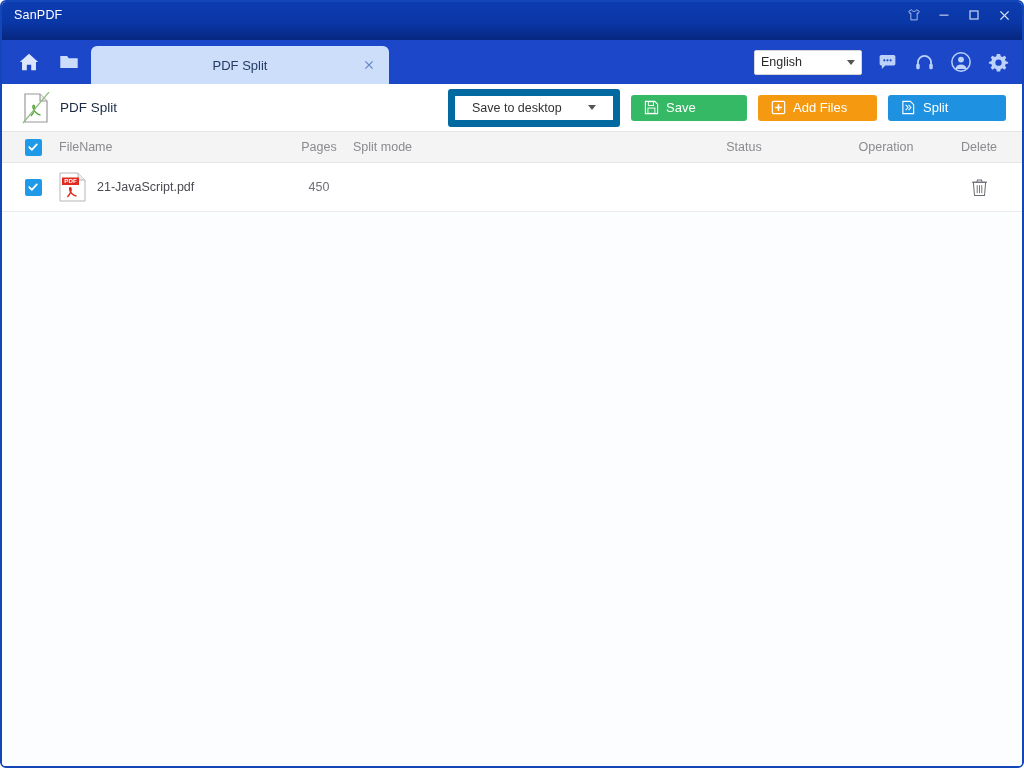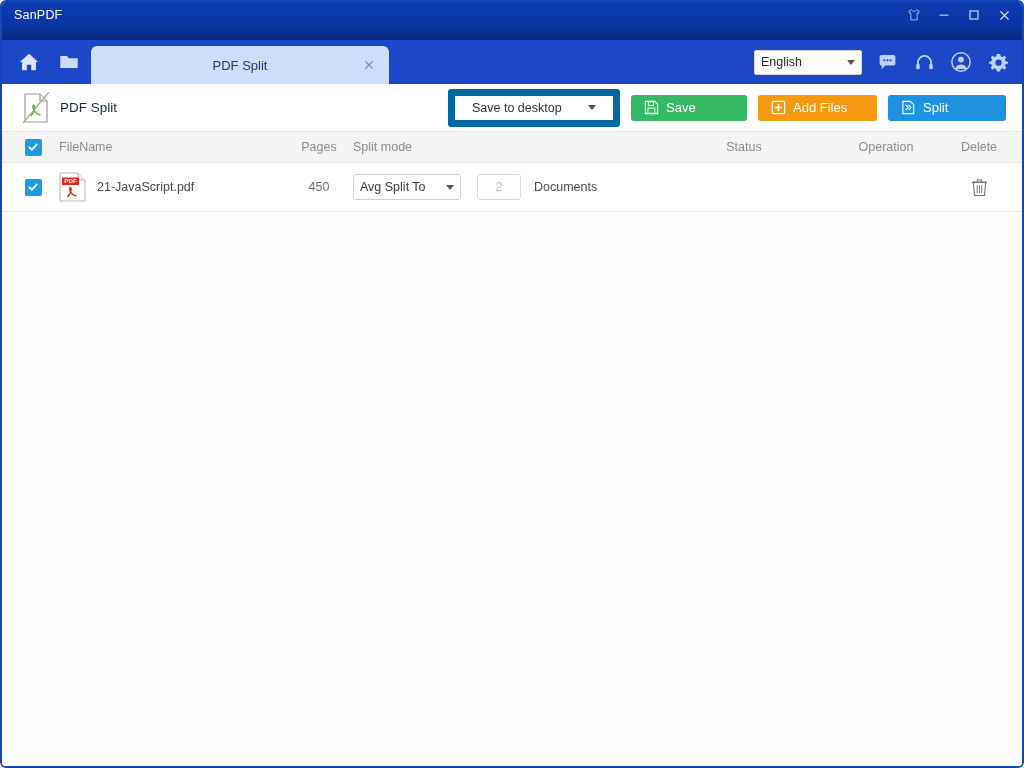--- a/index.html
+++ b/index.html
@@ -543,32 +543,20 @@
             <rect x="3" y="5.5" width="17" height="7.5" fill="#e02b20"></rect>
             <text x="11.5" y="11.4" font-family="Liberation Sans, sans-serif" font-size="6.2" font-weight="bold" fill="#ffffff" text-anchor="middle">PDF</text>
             <path d="M8.5 25 C11 22 12.5 18.5 12 16.5 C11.6 15 10.3 15.4 10.7 17.6 C11.2 20.4 14 23.5 17.5 24" fill="none" stroke="#e02b20" stroke-width="1.5"></path>
           </svg>
           <span class="file-name">21-JavaScript.pdf</span>
         </span>
       </div>
 
       <div class="cell row-cell c-pages">450</div>
 
-      <div class="cell c-mode">
-        <span class="mode-wrap">
-          <span class="mode-select">
-            <span class="ms-text">Avg Split To</span>
-            <span class="caret-dn"></span>
-          </span>
-          <span class="num-input">
-            <span class="ni-text">2</span>
-          </span>
-          <span class="docs-label">Documents</span>
-        </span>
-      </div>
 
 
       <div class="cell c-del">
         <span class="trash-btn">
           <svg width="17" height="19" viewBox="0 0 18 20">
             <path d="M2.5 4.5 L15.5 4.5 L14.3 18.5 L3.7 18.5 Z" fill="none" stroke="#6d6d75" stroke-width="1.1"></path>
             <path d="M1 4.5 L17 4.5" stroke="#6d6d75" stroke-width="1.1"></path>
             <path d="M6.3 4.5 L6.8 2 L11.2 2 L11.7 4.5" fill="none" stroke="#6d6d75" stroke-width="1.1"></path>
             <path d="M6.6 7.5 L6.6 16 M9 7.5 L9 16 M11.4 7.5 L11.4 16" stroke="#6d6d75" stroke-width="1"></path>
           </svg>

